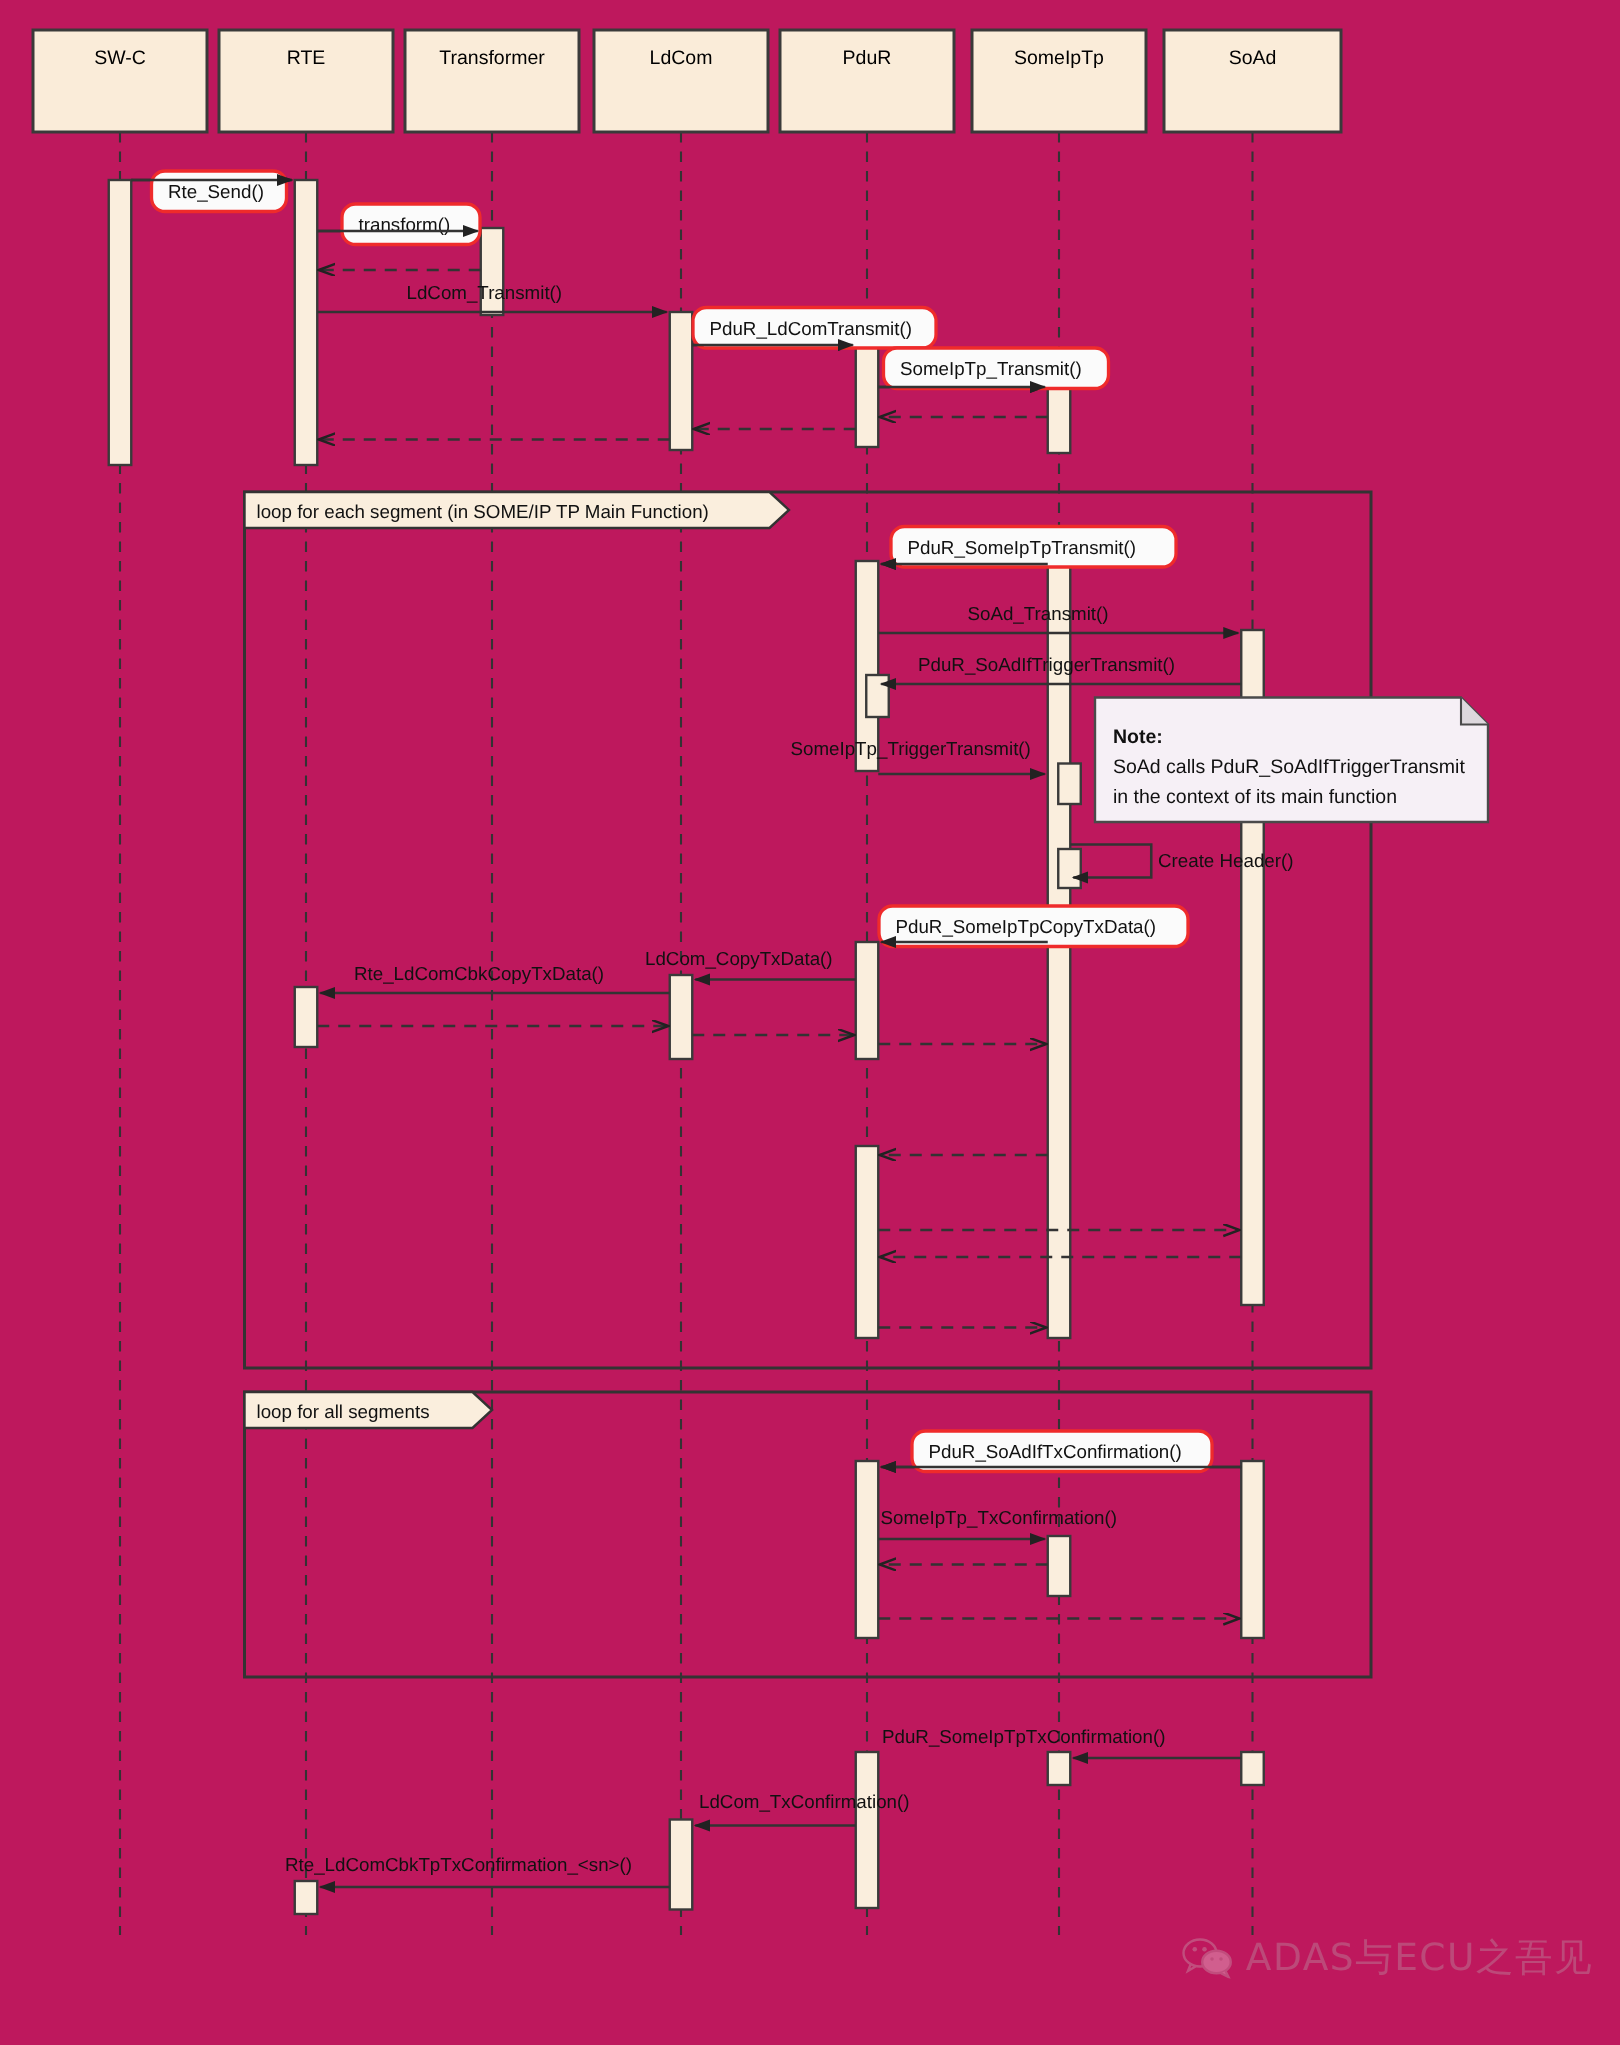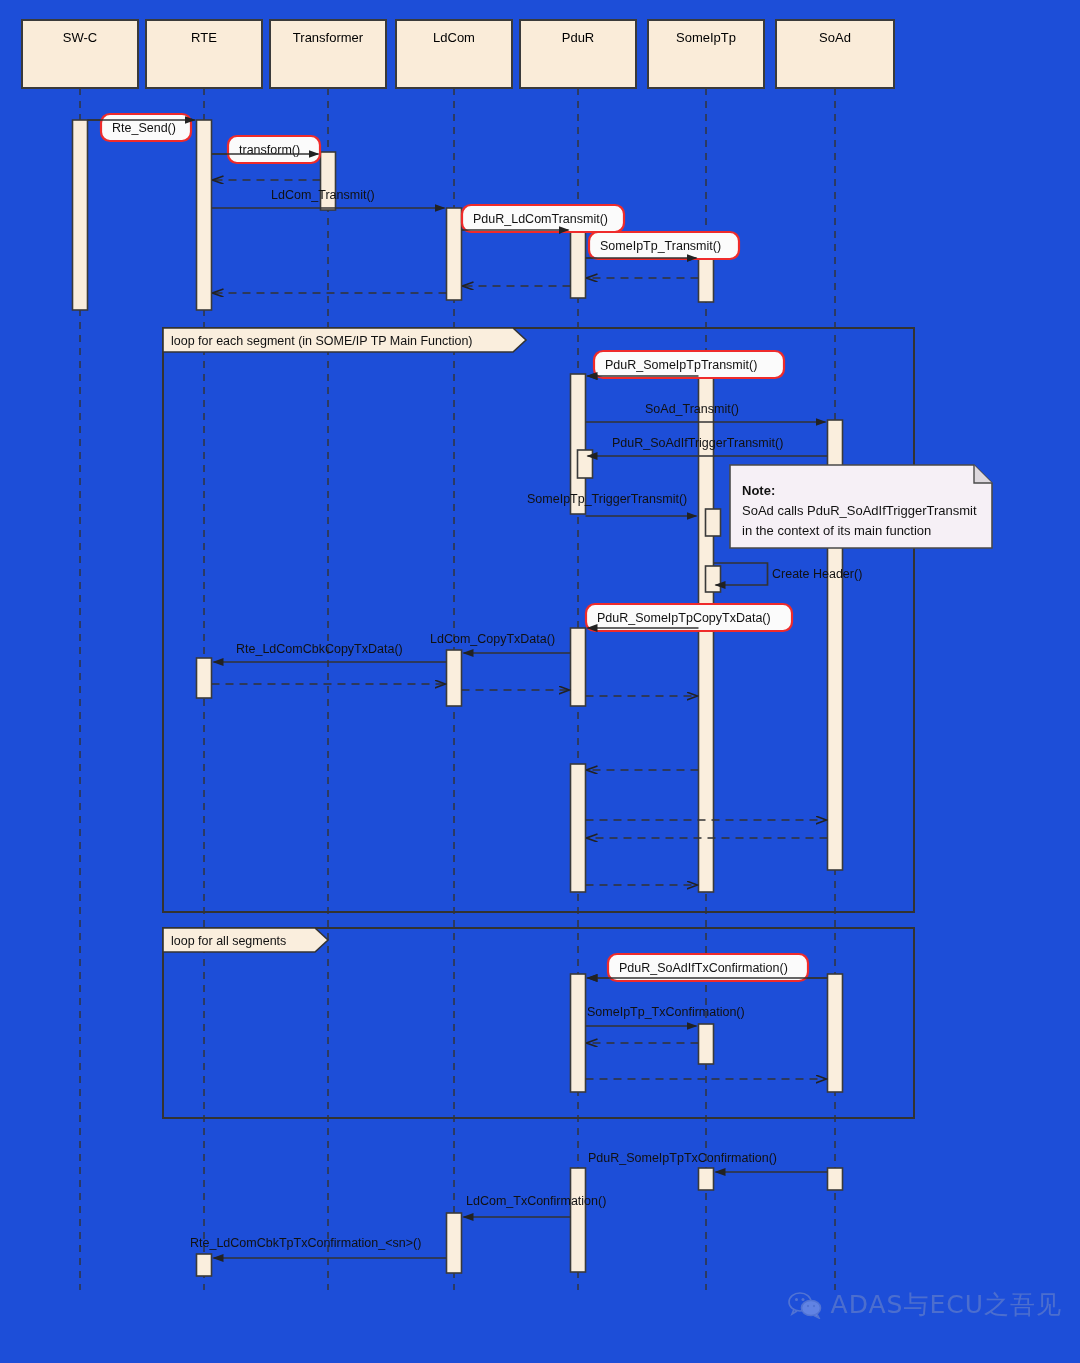--- a/index.html
+++ b/index.html
@@ -1,17 +1,17 @@
 <!DOCTYPE html>
 <html><head>
 <meta charset="utf-8">
 <style>
   html,body{margin:0;padding:0;background:#ffffff;}
   body{font-family:"Liberation Sans",sans-serif;}
-  #stage{position:relative;width:1080px;height:1363px;background:#1d4ed8;overflow:hidden;}
+  #stage{position:relative;width:1080px;height:1363px;background:#be185d;overflow:hidden;}
   svg#diagram{position:absolute;left:0;top:0;width:1080px;height:1363px;}
 
   .lifeline-box{fill:#faecd9;stroke:#3a3a3a;stroke-width:2;}
   .lifeline-label{font-family:"Liberation Sans",sans-serif;font-size:13px;fill:#000;text-anchor:middle;dominant-baseline:middle;}
   .lifeline-dash{stroke:#333;stroke-width:1.4;stroke-dasharray:7 6;fill:none;}
   .activation{fill:#faeedd;stroke:#3a3a3a;stroke-width:1.6;}
   .msg-line{stroke:#333;stroke-width:1.7;fill:none;}
   .msg-ret{stroke:#333;stroke-width:1.6;fill:none;stroke-dasharray:8 6;}
   .msg-label{font-family:"Liberation Sans",sans-serif;font-size:12.5px;fill:#111;}
   .frame{fill:none;stroke:#333;stroke-width:2;}

